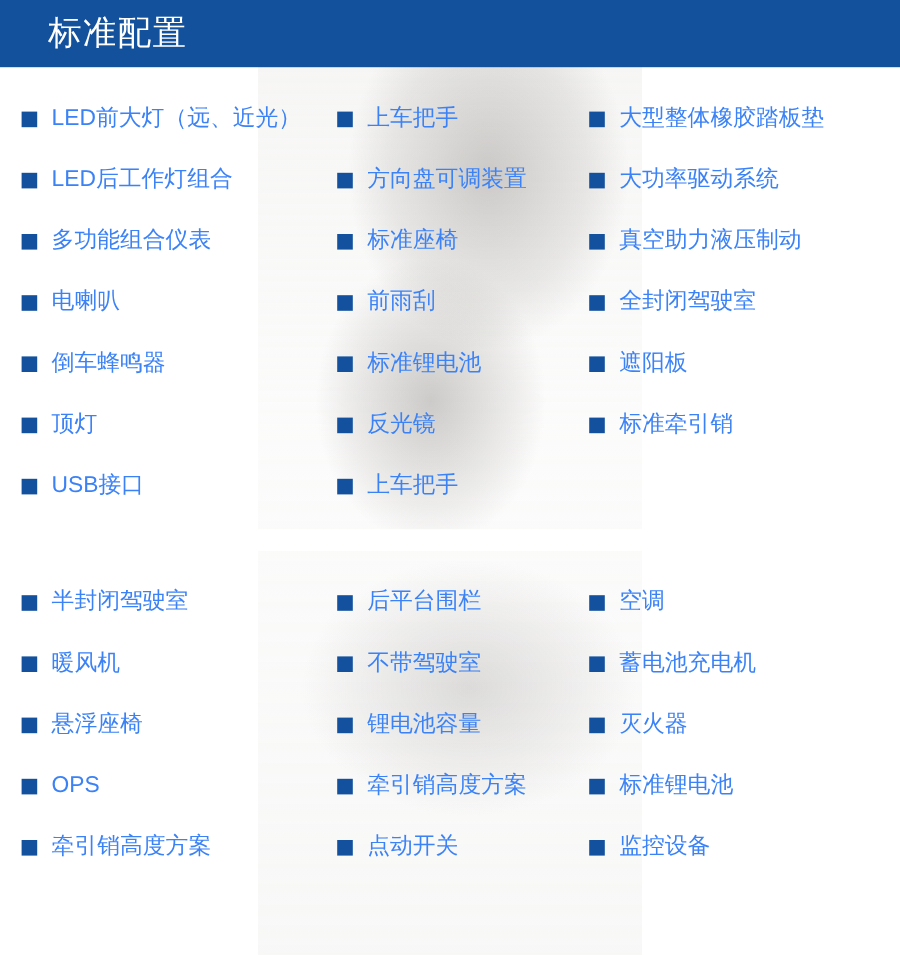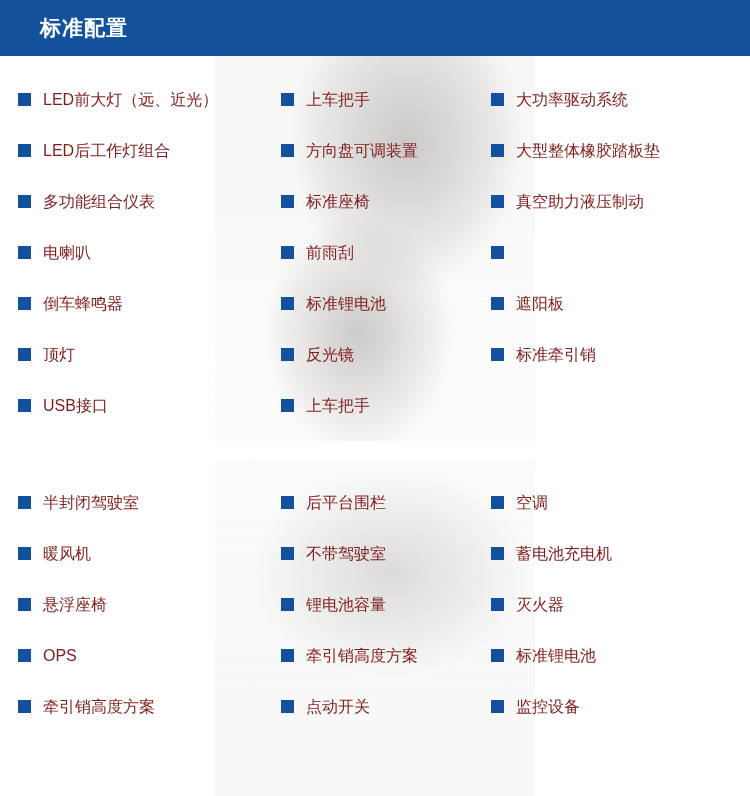--- a/index.html
+++ b/index.html
@@ -43,22 +43,22 @@
     color: #ffffff;
     height: 56px;
     display: flex;
     align-items: center;
     padding-left: 40px;
     box-sizing: border-box;
     position: relative;
     z-index: 2;
   }
   .section-header .title {
-    font-size: 21px;
-    font-weight: bold;
+    font-size: 28px;
+    font-weight: normal;
     letter-spacing: 1px;
   }
   .grid {
     position: relative;
     z-index: 2;
     display: grid;
     grid-template-columns: 275px 212px 263px;
     column-gap: 0;
     padding: 18px 0 10px 0;
   }
@@ -73,22 +73,22 @@
   .col3 .cell { padding-left: 4px; }
   .bullet {
     width: 13px;
     height: 13px;
     background: #13519e;
     flex: 0 0 auto;
     margin-right: 12px;
     display: inline-block;
   }
   .cell-label {
-    font-size: 16px;
-    color: #7f1d1d;
+    font-size: 19px;
+    color: #3b82f6;
     line-height: 1.2;
     white-space: nowrap;
   }
   .gap {
     height: 18px;
     background: #ffffff;
     position: relative;
     z-index: 2;
   }
   .section-two .grid { padding-top: 18px; }
@@ -160,32 +160,33 @@
           <span class="cell-label">反光镜</span>
         </div>
         <div class="cell">
           <span class="bullet"></span>
           <span class="cell-label">上车把手</span>
         </div>
       </div>
       <div class="col3">
         <div class="cell">
           <span class="bullet"></span>
+          <span class="cell-label">大型整体橡胶踏板垫</span>
+        </div>
+        <div class="cell">
+          <span class="bullet"></span>
           <span class="cell-label">大功率驱动系统</span>
         </div>
         <div class="cell">
           <span class="bullet"></span>
-          <span class="cell-label">大型整体橡胶踏板垫</span>
-        </div>
-        <div class="cell">
-          <span class="bullet"></span>
           <span class="cell-label">真空助力液压制动</span>
         </div>
         <div class="cell">
           <span class="bullet"></span>
+          <span class="cell-label">全封闭驾驶室</span>
         </div>
         <div class="cell">
           <span class="bullet"></span>
           <span class="cell-label">遮阳板</span>
         </div>
         <div class="cell">
           <span class="bullet"></span>
           <span class="cell-label">标准牵引销</span>
         </div>
       </div>

